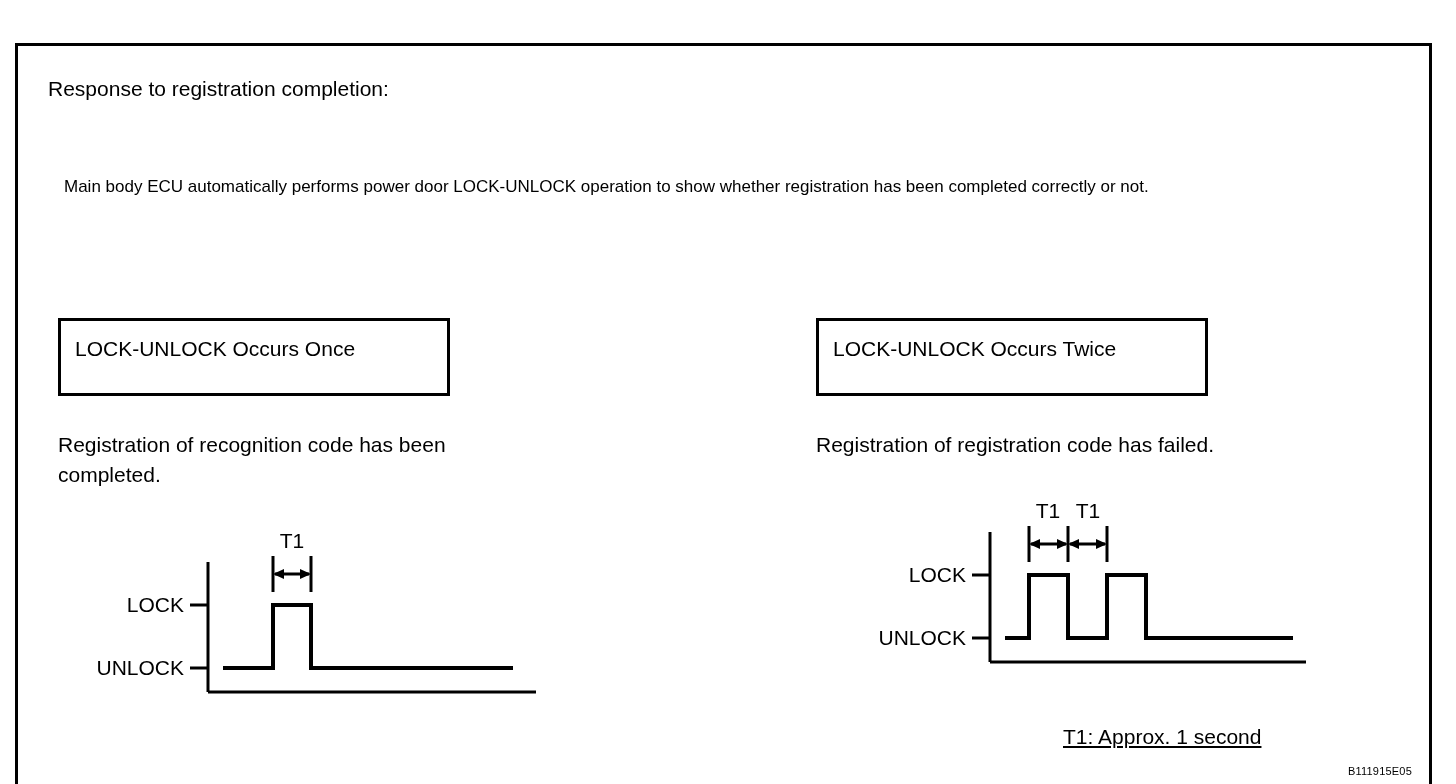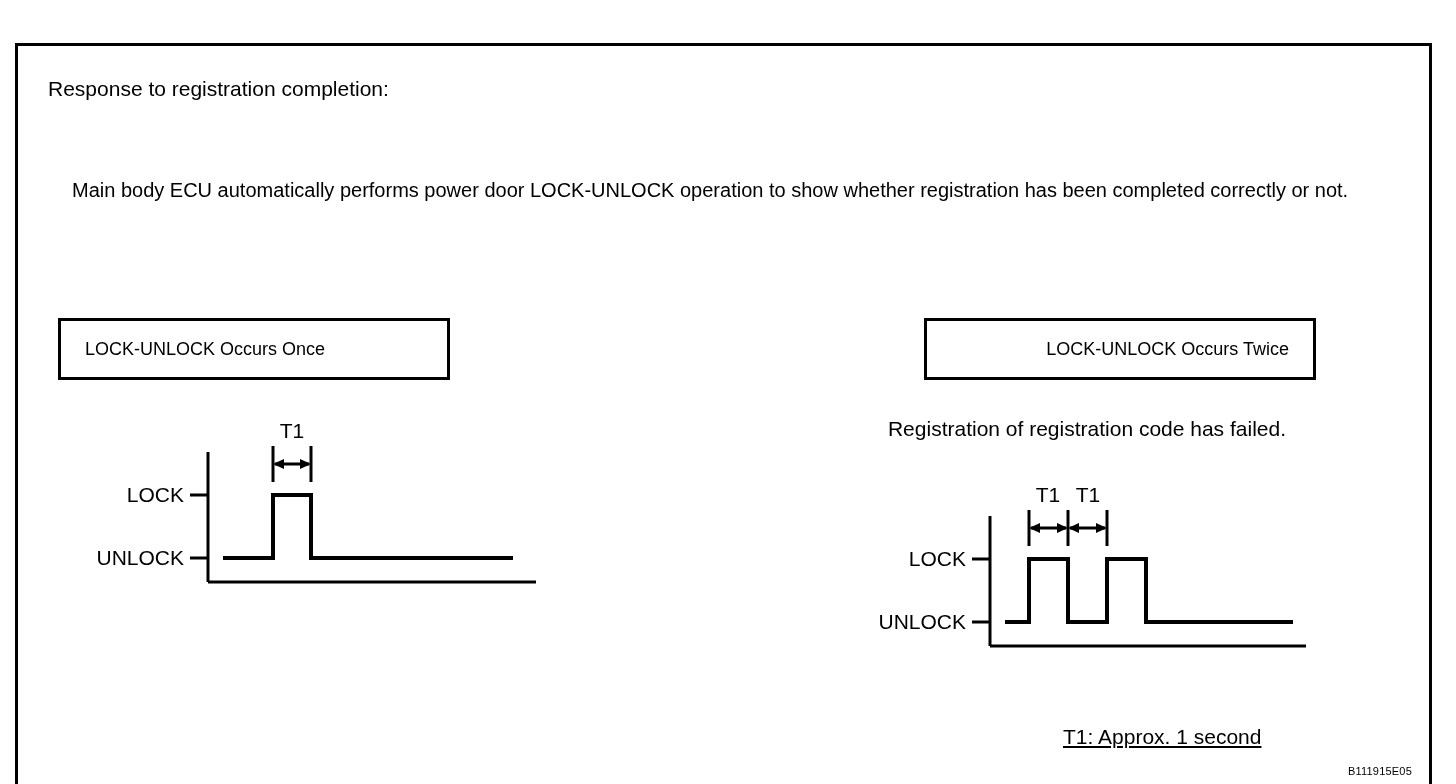--- a/index.html
+++ b/index.html
@@ -29,37 +29,37 @@
   .heading {
     position: absolute;
     left: 48px;
     top: 48px;
     font-size: 21px;
     line-height: 26px;
     white-space: nowrap;
   }
   .intro {
     position: absolute;
-    left: 72px;
+    left: 64px;
     top: 147px;
     width: 1320px;
-    font-size: 20px;
-    line-height: 30px;
+    font-size: 17px;
+    line-height: 24px;
   }
   .panel-left  { position: absolute; left: 58px;  top: 290px; }
-  .panel-right { position: absolute; left: 816px; top: 290px; text-align: right; }
+  .panel-right { position: absolute; left: 816px; top: 290px; }
 
   .title-box {
     display: inline-block;
     border: 3px solid #000000;
     box-sizing: border-box;
-    height: 62px;
-    padding: 0 24px;
+    height: 78px;
+    padding: 0 14px;
     line-height: 56px;
-    font-size: 18px;
+    font-size: 21px;
     white-space: nowrap;
   }
   .box-left  { width: 392px; }
   .box-right { width: 392px; }
 
   .caption {
     margin-top: 34px;
     font-size: 21px;
     line-height: 30px;
     width: 470px;
@@ -98,20 +98,21 @@
 
 <div id="page">
   <div class="frame"></div>
 
   <div class="heading">Response to registration completion:</div>
 
   <div class="intro">Main body ECU automatically performs power door LOCK-UNLOCK operation to show whether registration has been completed correctly or not.</div>
 
   <div class="panel-left">
     <div class="title-box box-left">LOCK-UNLOCK Occurs Once</div>
+    <div class="caption">Registration of recognition code has been completed.</div>
 
     <div class="wave-wrap">
       <svg width="490" height="185" viewBox="0 0 490 185">
 
         <line x1="150" y1="42" x2="150" y2="172" stroke="#000" stroke-width="3"></line>
 
         <line x1="150" y1="172" x2="478" y2="172" stroke="#000" stroke-width="3"></line>
 
         <line x1="132" y1="85" x2="150" y2="85" stroke="#000" stroke-width="3"></line>
         <line x1="132" y1="148" x2="150" y2="148" stroke="#000" stroke-width="3"></line>

